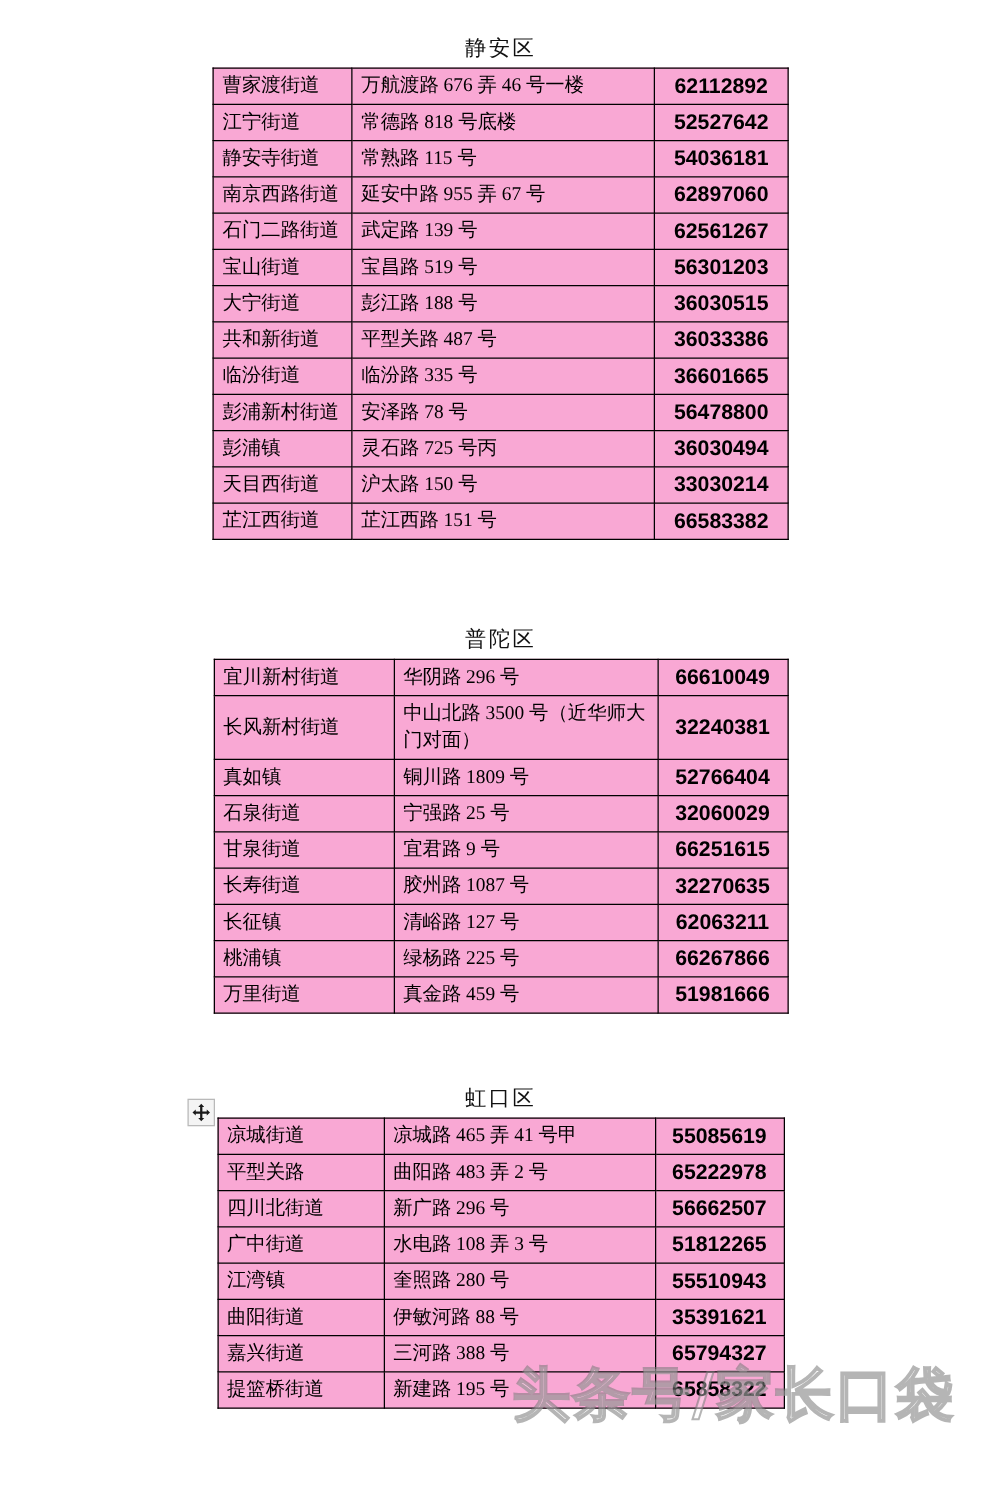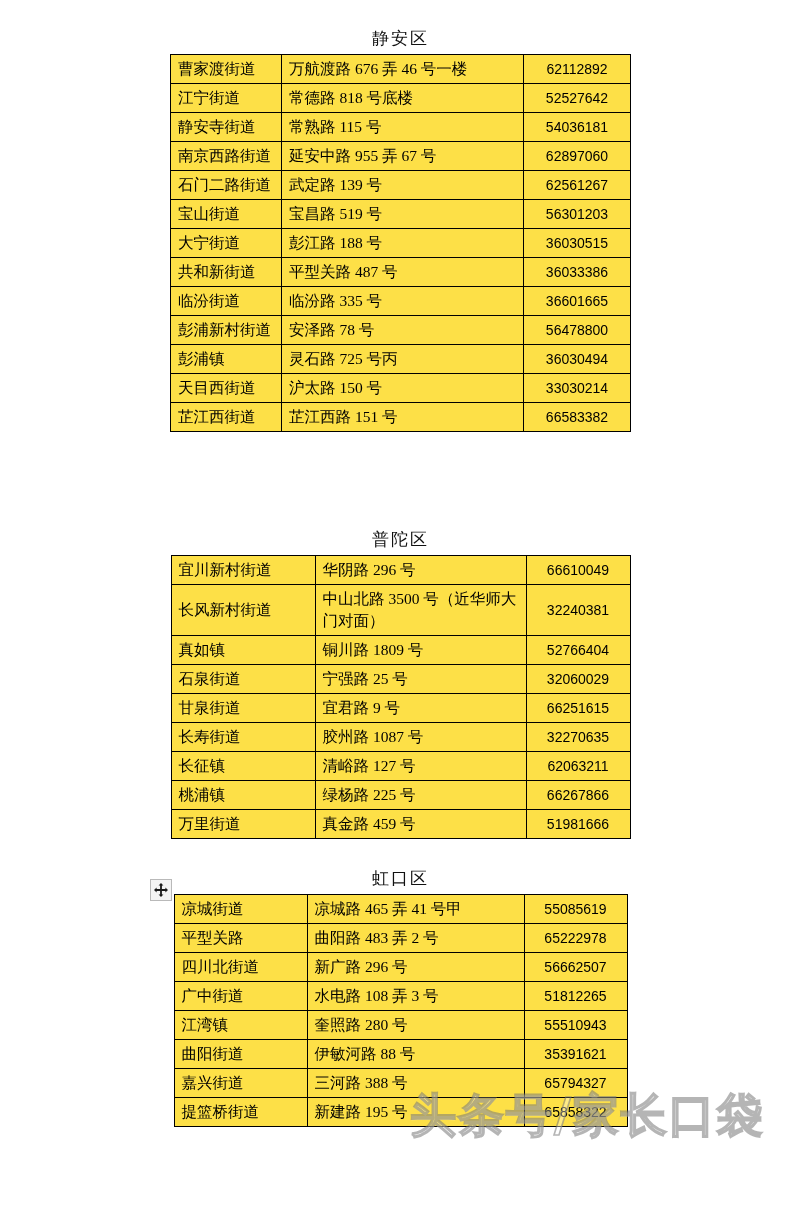--- a/index.html
+++ b/index.html
@@ -37,61 +37,62 @@
     font-weight: 400;
     color: #111;
     margin-bottom: 4px;
   }
 
   table.addr {
     border-collapse: collapse;
     table-layout: fixed;
     margin: 0 auto;
     border: 1.6px solid #000;
-    background: #fde047;
+    background: #f9a8d4;
   }
   table.addr td {
     border: 1.3px solid #000;
     padding: 3px 7px;
     font-size: 15.5px;
     line-height: 22px;
     vertical-align: middle;
     font-family: "Liberation Serif", "DejaVu Serif", serif;
     color: #000;
     white-space: normal;
     word-break: break-all;
   }
   table.addr td.c-name { }
   table.addr td.c-addr { }
   table.addr td.c-tel  {
     text-align: center;
     font-family: "Liberation Sans", "DejaVu Sans", sans-serif;
-    font-size: 14px;
+    font-size: 17px;
     letter-spacing: 0px;
+    font-weight: bold;
   }
 
   
   #tbl-jingan  { width: 460px; }
   #tbl-jingan  col.w1 { width: 111px; }
   #tbl-jingan  col.w2 { width: 242px; }
   #tbl-jingan  col.w3 { width: 107px; }
 
   #tbl-putuo   { width: 459px; }
   #tbl-putuo   col.w1 { width: 144px; }
   #tbl-putuo   col.w2 { width: 211px; }
   #tbl-putuo   col.w3 { width: 104px; }
 
   #tbl-hongkou { width: 453px; }
   #tbl-hongkou col.w1 { width: 133px; }
   #tbl-hongkou col.w2 { width: 217px; }
   #tbl-hongkou col.w3 { width: 103px; }
 
   
   #sec-jingan  { top: 28px; }
-  #sec-putuo   { top: 529px; }
+  #sec-putuo   { top: 501px; }
   #sec-hongkou { top: 868px; }
 
   
   .move-handle {
     position: absolute;
     left: 150px;
     top: 879px;
     width: 22px;
     height: 22px;
     border: 1px solid #b9b9b9;

